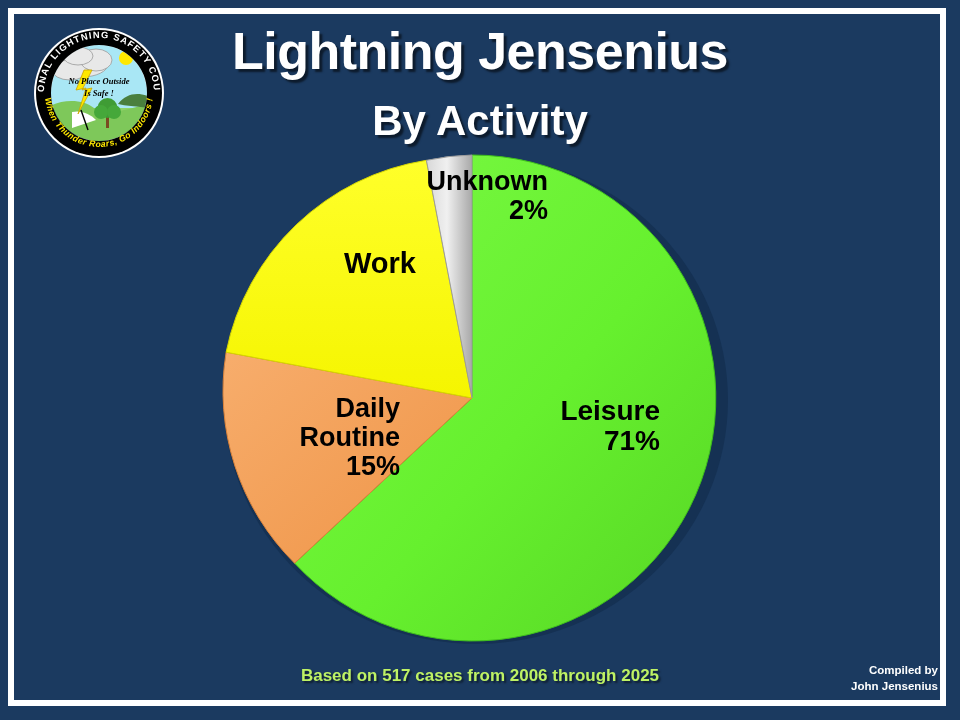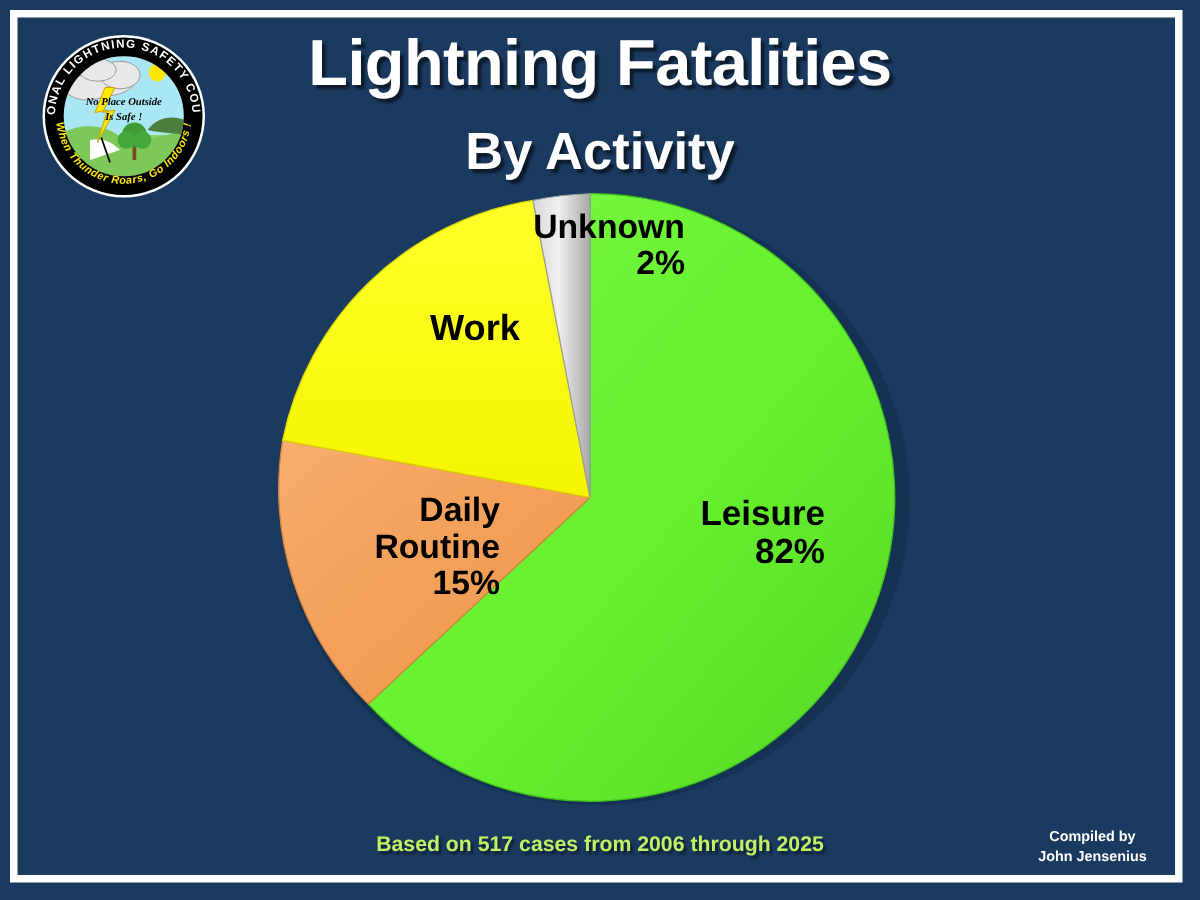--- a/index.html
+++ b/index.html
@@ -121,21 +121,21 @@
     font-size: 17px;
     font-weight: bold;
     color: #bef264;
     text-shadow: 2px 2px 2px rgba(0,0,0,0.5);
   }
   #credit {
     position: absolute;
     right: 22px;
     top: 662px;
     width: 128px;
-    text-align: center;
+    text-align: right;
     font-size: 11.5px;
     font-weight: bold;
     color: #ffffff;
     line-height: 16px;
   }
   .credit-line { display: block; }
 </style>
 </head>
 <body>
 
@@ -183,21 +183,21 @@
       <text font-family="'Liberation Sans',sans-serif" font-size="9.3" font-weight="bold" fill="#ffffff" letter-spacing="1.1">
         <textPath href="#arcTop" startOffset="50%" text-anchor="middle">NATIONAL LIGHTNING SAFETY COUNCIL</textPath>
       </text>
       <text font-family="'Liberation Sans',sans-serif" font-size="8.6" font-weight="bold" font-style="italic" fill="#ffe800" letter-spacing="0.5">
         <textPath href="#arcBot" startOffset="50%" text-anchor="middle">When Thunder Roars, Go Indoors !</textPath>
       </text>
     </svg>
   </div>
 
   <div id="title-block">
-    <div class="title-line1">Lightning Fatalities</div>
+    <div class="title-line1">Lightning Jensenius</div>
     <div class="title-line2">By Activity</div>
   </div>
 
   <div id="pie-wrap">
     <svg id="pie-svg" width="960" height="720" viewBox="0 0 960 720" xmlns="http://www.w3.org/2000/svg">
       <defs>
         <linearGradient id="gGreen" x1="0" y1="0" x2="1" y2="1">
           <stop offset="0%" stop-color="#7bf945"></stop>
           <stop offset="55%" stop-color="#66f02e"></stop>
           <stop offset="100%" stop-color="#57d625"></stop>
@@ -233,21 +233,21 @@
     <span class="pl-name">Unknown</span>
     <span class="pl-pct">2%</span>
   </div>
 
   <div class="pie-label" id="label-work">
     <span class="pl-name">Work</span>
   </div>
 
   <div class="pie-label" id="label-leisure">
     <span class="pl-name">Leisure</span>
-    <span class="pl-pct">82%</span>
+    <span class="pl-pct">71%</span>
   </div>
 
   <div class="pie-label" id="label-daily">
     <span class="pl-name">Daily</span>
     <span class="pl-name">Routine</span>
     <span class="pl-pct">15%</span>
   </div>
 
   <div id="footer-note">Based on 517 cases from 2006 through 2025</div>
 

